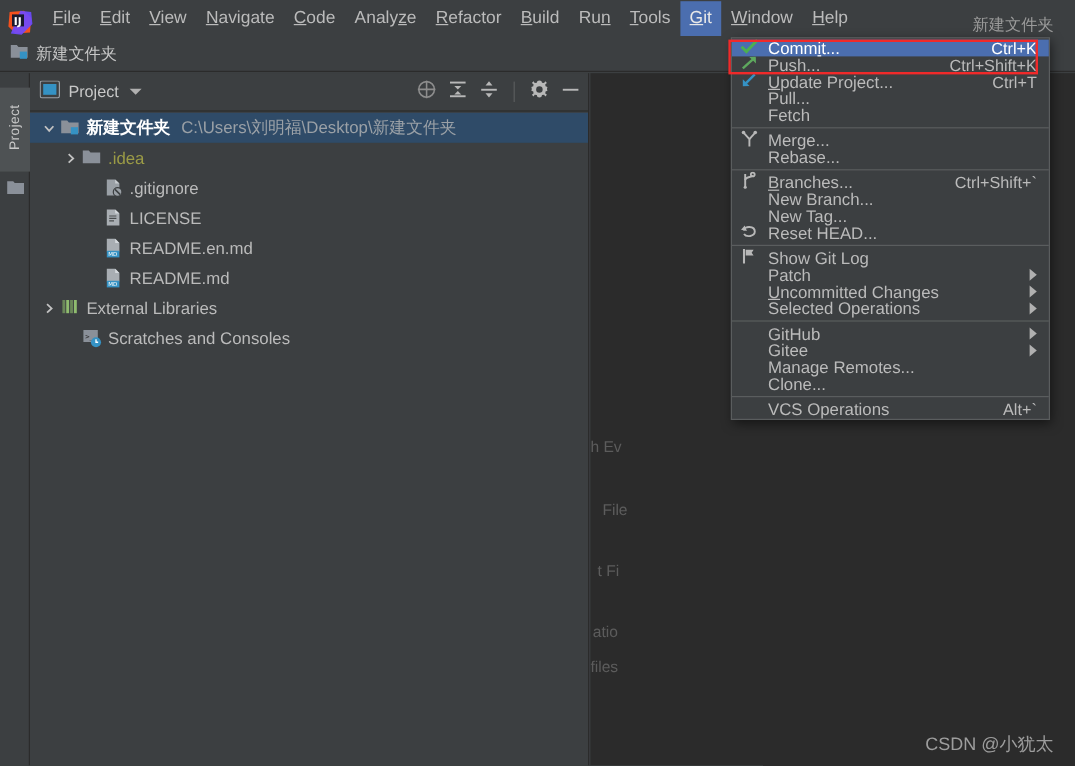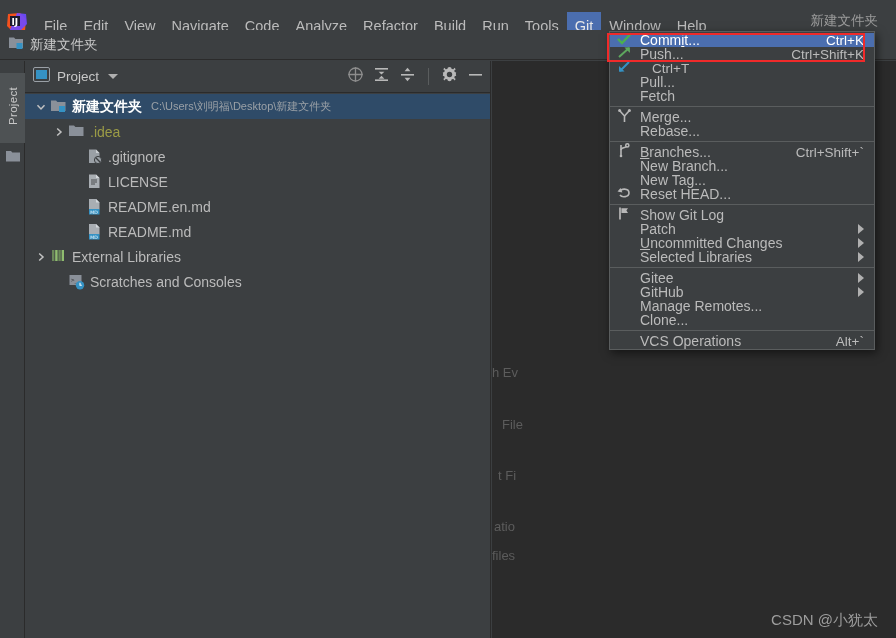--- a/index.html
+++ b/index.html
@@ -10,24 +10,24 @@
     overflow: hidden;
   }
   #app {
     position: relative;
     width: 896px; height: 638px;
     background: #3c3f41;
   }
 
   
   #menubar {
-    position: absolute; left: 0; top: 12px;
+    position: absolute; left: 0; top: 0;
     width: 896px; height: 30px;
     background: #3c3f41;
-    display: flex; align-items: flex-start;
+    display: flex; align-items: flex-end;
     white-space: nowrap;
   }
   #ij-logo {
     width: 22px; height: 22px; margin-left: 6px; margin-right: 8px;
     position: relative; flex: none;
   }
   .mb-item {
     font-size: 14.5px;
     color: #bbbbbb;
     padding: 5px 8px 5px 8px;
@@ -113,21 +113,21 @@
     white-space: nowrap;
   }
   .trow.sel { background: #2f4b68; color: #ffffff; }
   .chev {
     width: 14px; height: 14px; flex: none;
     position: relative; margin-right: 2px;
   }
   .chev.none { visibility: hidden; }
   .tname { margin-left: 5px; }
   .tname.bold { font-weight: bold; color: #ffffff; }
-  .tpath { margin-left: 9px; font-size: 11px; color: #9aa0a6; }
+  .tpath { margin-left: 9px; font-size: 14px; color: #9aa0a6; }
   .tname.olive { color: #9b9b46; }
   .tname.green { color: #6a8759; }
   .ticon { width: 17px; height: 17px; flex: none; position: relative; }
 
   
   #editor-bg {
     position: absolute; left: 492px; top: 61px;
     width: 404px; height: 577px;
     background: #2b2b2b;
     overflow: hidden;
@@ -388,20 +388,21 @@
             <path d="M13.8 2.2 L14 8 L8.4 2.4 Z" fill="#5ea85e"></path>
           </svg></span>
         <span class="mlabel">Push...</span>
         <span class="mshort">Ctrl+Shift+K</span>
       </div>
       <div class="mi">
         <span class="micon"><svg width="17" height="15" viewBox="0 0 17 15">
             <path d="M13 3 L4 12" stroke="#3592c4" stroke-width="2"></path>
             <path d="M3 12.8 L3 7 L8.6 12.6 Z" fill="#3592c4"></path>
           </svg></span>
+        <span class="mlabel"><span class="mn">U</span>pdate Project...</span>
         <span class="mshort">Ctrl+T</span>
       </div>
       <div class="mi">
         <span class="micon"></span>
         <span class="mlabel">Pull...</span>
       </div>
       <div class="mi">
         <span class="micon"></span>
         <span class="mlabel">Fetch</span>
       </div>
@@ -458,36 +459,36 @@
         <span class="mlabel">Patch</span>
         <span class="arrow"></span>
       </div>
       <div class="mi">
         <span class="micon"></span>
         <span class="mlabel"><span class="mn">U</span>ncommitted Changes</span>
         <span class="arrow"></span>
       </div>
       <div class="mi">
         <span class="micon"></span>
-        <span class="mlabel">Selected Libraries</span>
+        <span class="mlabel">Selected Operations</span>
         <span class="arrow"></span>
       </div>
       <div class="msep"></div>
+      <div class="mi">
+        <span class="micon"></span>
+        <span class="mlabel">GitHub</span>
+        <span class="arrow"></span>
+      </div>
       <div class="mi">
         <span class="micon"></span>
         <span class="mlabel">Gitee</span>
         <span class="arrow"></span>
       </div>
       <div class="mi">
         <span class="micon"></span>
-        <span class="mlabel">GitHub</span>
-        <span class="arrow"></span>
-      </div>
-      <div class="mi">
-        <span class="micon"></span>
         <span class="mlabel">Manage Remotes...</span>
       </div>
       <div class="mi">
         <span class="micon"></span>
         <span class="mlabel">Clone...</span>
       </div>
       <div class="msep"></div>
       <div class="mi">
         <span class="micon"></span>
         <span class="mlabel">VCS Operations</span>

